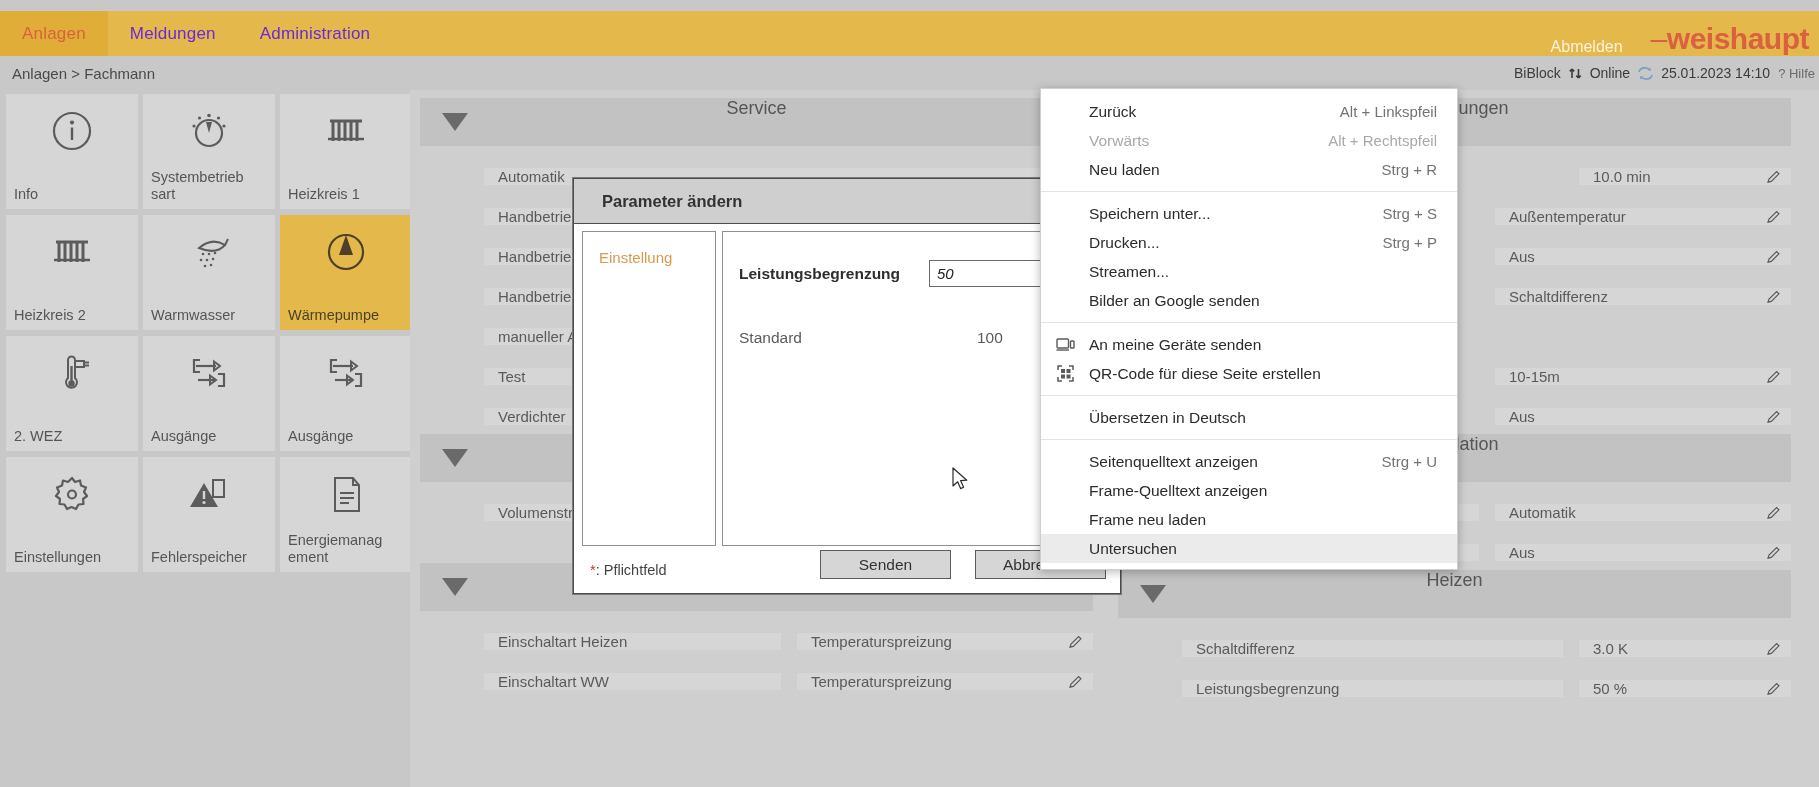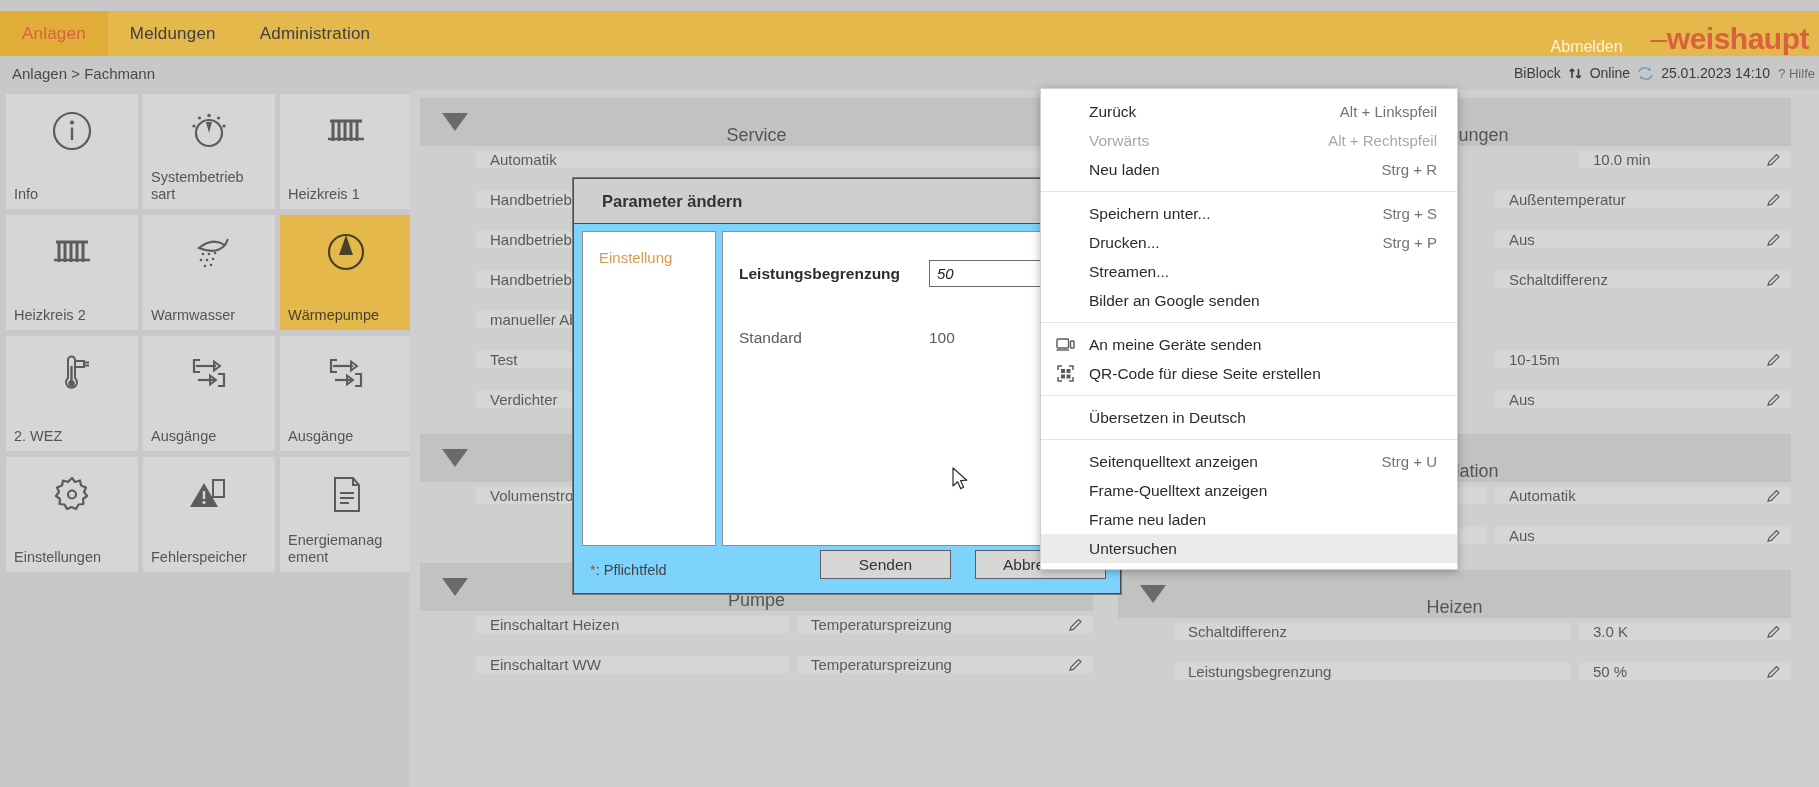--- a/index.html
+++ b/index.html
@@ -16,21 +16,21 @@
     position: absolute; left: 0; top: 0; width: 1819px; height: 11px;
     background: #c8c8c8;
   }
   .navbar {
     position: absolute; left: 0; top: 11px; width: 1819px; height: 45px;
     background: #e5b84b;
     display: flex; align-items: flex-end;
   }
   .nav-item {
     height: 45px; display: flex; align-items: center;
-    padding: 0 22px; font-size: 17px; color: #404040;
+    padding: 0 22px; font-size: 17px; color: #6d28d9;
     letter-spacing: .2px;
   }
   .nav-item.active { background: #e0ae38; color: #d9613f; }
   .nav-spacer { flex: 1 1 auto; }
   .logout { font-size: 16px; color: #fdf3dd; padding-right: 28px; }
   .brand {
     font-size: 30px; font-weight: bold; color: #d9613f;
     padding-right: 10px; letter-spacing: -.5px; white-space: nowrap;
   }
   .brand .dash { color: #d9613f; font-weight: normal; }
@@ -82,33 +82,33 @@
   
   .content {
     position: absolute; left: 410px; top: 90px;
     width: 1409px; height: 697px; background: #cfcfcf;
     padding: 8px 10px 0 10px;
   }
   .cols { display: flex; gap: 25px; }
   .col { width: 673px; }
 
   .panel-head {
-    height: 48px; background: #c2c2c2; display: flex; align-items: flex-end;
+    height: 48px; background: #c2c2c2; display: flex; align-items: flex-start;
     justify-content: center; position: relative; margin-bottom: 5px;
   }
   .panel-head .caret {
     position: absolute; left: 22px; top: 50%; transform: translateY(-50%);
     width: 0; height: 0; border-left: 13px solid transparent;
     border-right: 13px solid transparent; border-top: 18px solid #6a6a6a;
     cursor: pointer;
   }
   .panel-head .ttl { font-size: 18px; color: #555; }
 
   .row {
-    display: flex; align-items: flex-start; gap: 8px;
+    display: flex; align-items: flex-end; gap: 16px;
     height: 34px; margin-bottom: 6px;
   }
   .row .handle { width: 48px; background: #d6d6d6; }
   .row .name {
     flex: 1 1 auto; background: #d6d6d6; display: flex; align-items: center;
     padding-left: 14px; font-size: 15px; color: #5a5a5a;
   }
   .row .val {
     width: 296px; background: #d6d6d6; display: flex; align-items: center;
     padding-left: 14px; font-size: 15px; color: #5a5a5a;
@@ -117,21 +117,21 @@
   .row .val.narrow { width: 212px; }
   .pencil {
     position: absolute; right: 10px; top: 50%; transform: translateY(-50%);
     cursor: pointer;
   }
 
   
   .dialog {
     position: absolute; left: 573px; top: 178px;
     width: 548px; height: 416px;
-    background: #7dd3fc; border: 1px solid #4c4c4c;
+    background: #ffffff; border: 1px solid #4c4c4c;
     box-shadow: 0 0 0 1px #7a7a7a;
     z-index: 40;
   }
   .dialog-title {
     height: 45px; background: #cfcfcf; border-bottom: 1px solid #4c4c4c;
     display: flex; align-items: center; padding-left: 28px;
     font-size: 16.5px; font-weight: bold; color: #333;
   }
   .dialog-body { display: flex; padding: 7px 8px 0 8px; height: 322px; }
   .dlg-tabs {
@@ -148,21 +148,21 @@
   .field-row { display: flex; align-items: center; padding-left: 16px; }
   .field-label {
     width: 190px; font-size: 15.5px; font-weight: bold; color: #2d2d2d;
   }
   .field-input {
     width: 175px; height: 27px; border: 1px solid #6a6a6a; background: #fff;
     font-size: 15px; color: #222; padding-left: 7px;
     font-family: "Liberation Sans", sans-serif;
     font-style: italic;
   }
-  .std-row { display: flex; align-items: center; padding-left: 16px; margin-top: 42px; }
+  .std-row { display: flex; align-items: center; padding-left: 16px; margin-top: 42px; gap: 48px; }
   .std-label { width: 190px; font-size: 15.5px; color: #5a5a5a; }
   .std-val { font-size: 15.5px; color: #5a5a5a; }
   .dialog-foot {
     height: 48px; display: flex; align-items: center;
     padding: 0 16px; position: relative;
   }
   .pflicht { font-size: 14.5px; color: #444; }
   .pflicht .star { color: #c03b2b; }
   .foot-btns { position: absolute; right: 14px; top: 4px; display: flex; gap: 24px; }
   .btn {

